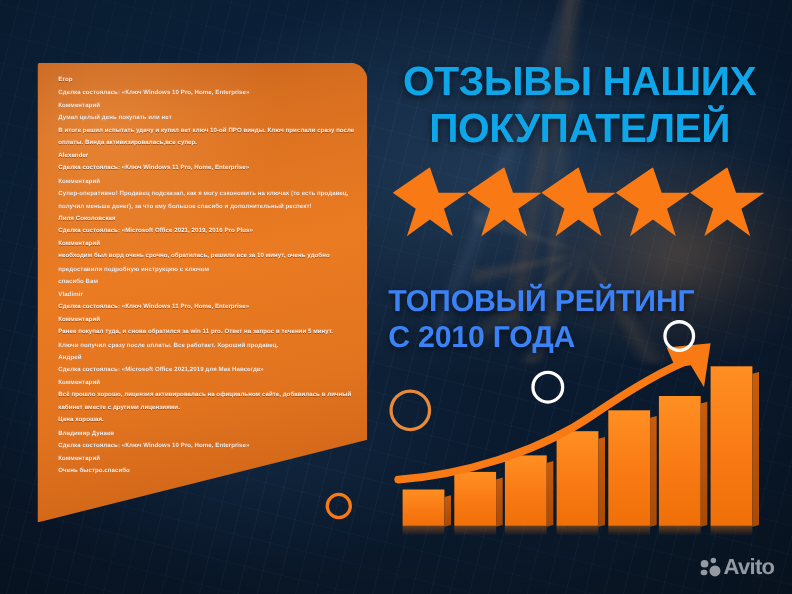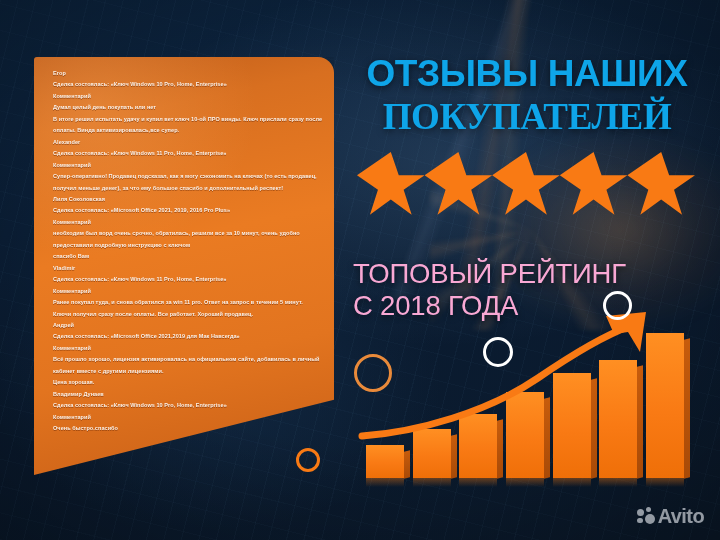--- a/index.html
+++ b/index.html
@@ -87,39 +87,39 @@
   .headline {
     position:absolute; left:357px; top:52px; width:340px;
     color:#0ea5e9;
     font-weight:700;
     font-size:37px;
     line-height:43px;
     letter-spacing:-0.4px;
     text-align:center;
     text-shadow:0 2px 7px rgba(0,0,0,0.55);
   }
-  .headline .l2 { display:block;font-family:Liberation Serif, serif; }
+  .headline .l2 { display:block; }
 
   
   .stars {
     position:absolute; left:357px; top:152px; width:338px;
     display:flex; justify-content:space-between; align-items:flex-start;
   }
   .star {
     width:68px; height:66px;
     background:#f97a14;
     clip-path:polygon(50% 0%, 61.8% 35.2%, 100% 35.2%, 69% 57.3%, 80.9% 95%, 50% 72%, 19.1% 95%, 31% 57.3%, 0% 35.2%);
     filter:drop-shadow(0 2px 5px rgba(0,0,0,.45));
   }
 
   
   .rating-head {
     position:absolute; left:353px; top:258px; width:330px;
-    color:#f9a8d4;
-    font-weight:400;
+    color:#3b82f6;
+    font-weight:700;
     font-size:27.5px;
     line-height:32px;
     letter-spacing:-0.2px;
     text-shadow:0 2px 6px rgba(0,0,0,0.6);
   }
   .rating-head .l2 { display:block; }
 
   
   .chart { position:absolute; left:358px; top:300px; width:340px; height:192px; }
   .bars {
@@ -221,21 +221,21 @@
 <div class="stars">
   <div class="star"></div>
   <div class="star"></div>
   <div class="star"></div>
   <div class="star"></div>
   <div class="star"></div>
 </div>
 
 <div class="rating-head">
   <span>ТОПОВЫЙ РЕЙТИНГ</span>
-  <span class="l2">С 2018 ГОДА</span>
+  <span class="l2">С 2010 ГОДА</span>
 </div>
 
 <div class="chart">
   <div class="bars">
       <div class="bar-wrap">
         <div class="bar" style="height: 33.2308px; background: linear-gradient(rgb(255, 143, 34) 0%, rgb(249, 122, 20) 55%, rgb(239, 111, 8) 100%);">
           <span class="bar-side"></span>
         </div>
       </div>
       <div class="bar-wrap">

